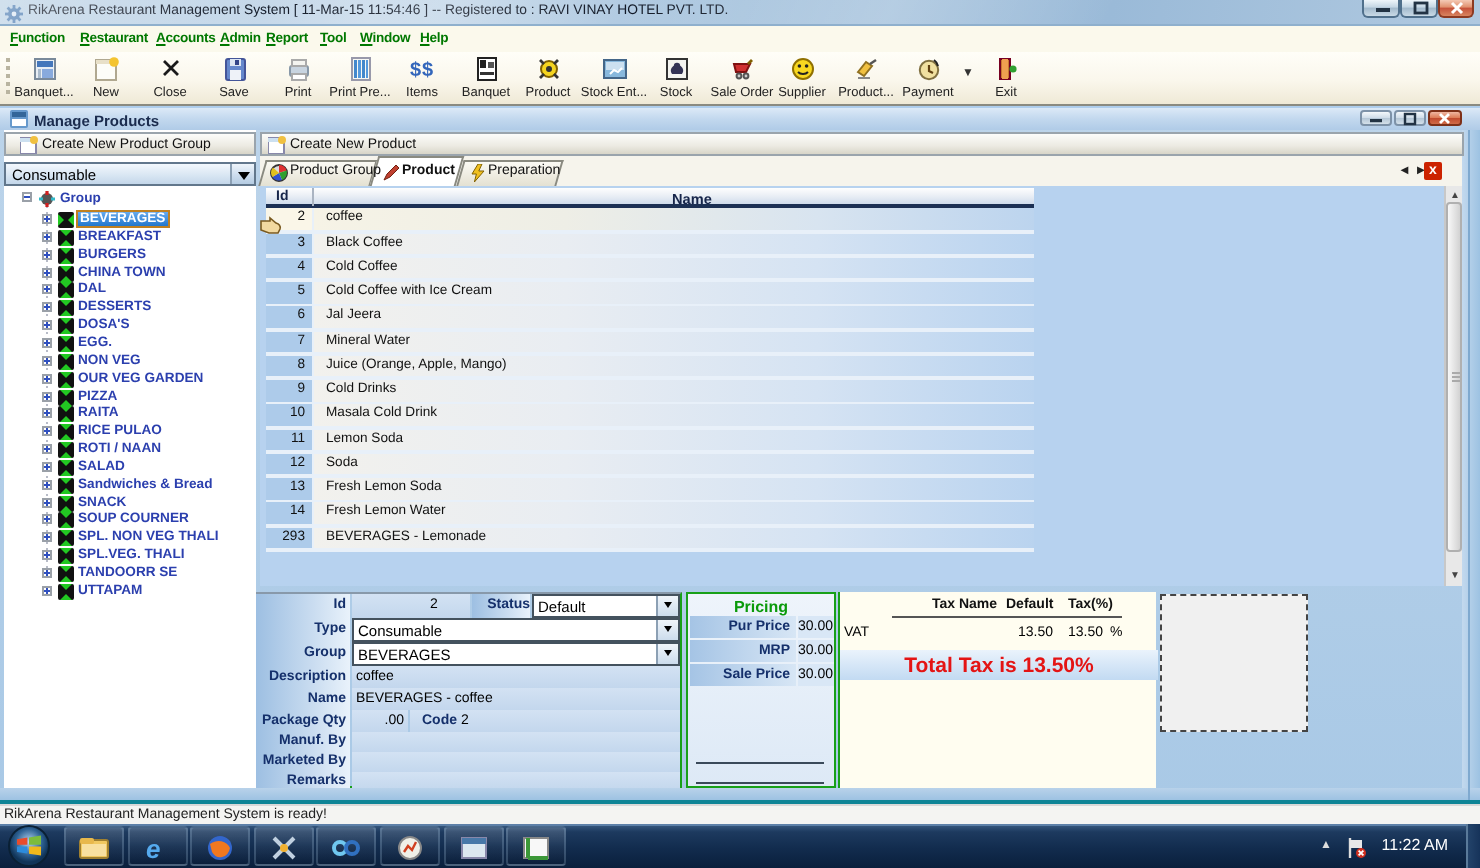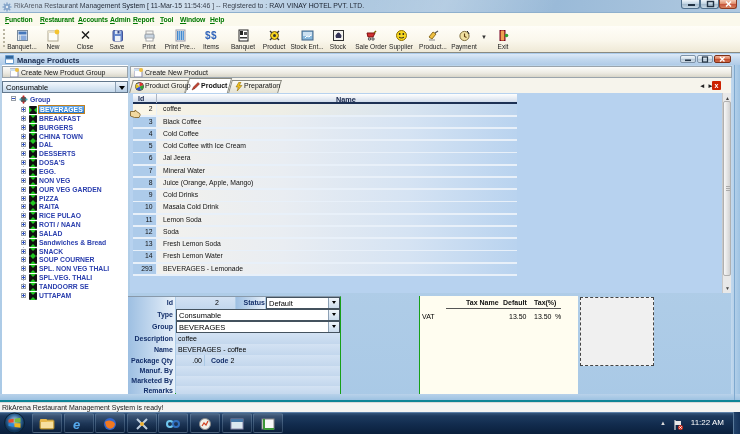--- a/index.html
+++ b/index.html
@@ -607,29 +607,49 @@
       </div>
       <div class="frow" style="top:79px;height:10px">
         <div class="flabel" style="left:0;width:47px;padding-right:2px;line-height:10px">Marketed By</div>
         <div class="fval" style="left:48px;width:164px;line-height:10px;padding-left:2px"></div>
       </div>
       <div class="frow" style="top:89px;height:9px">
         <div class="flabel" style="left:0;width:47px;padding-right:2px;line-height:9px">Remarks</div>
         <div class="fval" style="left:48px;width:164px;line-height:9px;padding-left:2px"></div>
       </div>
     </div>
+ <div class="abs" id="pricing">
+  <div class="t">Pricing</div>
+  <div class="prow" style="top:11px">
+        <div class="prl">Pur Price</div>
+        <div class="prv">30.00</div>
+      </div>
+  <div class="prow" style="top:23px">
+        <div class="prl">MRP</div>
+        <div class="prv">30.00</div>
+      </div>
+  <div class="prow" style="top:35px">
+        <div class="prl">Sale Price</div>
+        <div class="prv">30.00</div>
+      </div>
+  <div class="pline" style="top:84px"></div>
+  <div class="pline" style="top:94px"></div>
+ </div>
  <div class="abs" id="tax">
   <div class="hd" style="left:46px">Tax Name</div>
       <div class="hd" style="left:83px">Default</div>
       <div class="hd" style="left:114px">Tax(%)</div>
   <div class="hl"></div>
   <div class="r" style="left:2px">VAT</div>
   <div class="r" style="left:89px">13.50</div>
   <div class="r" style="left:114px">13.50</div>
   <div class="r" style="left:135px">%</div>
+  <div id="taxband">
+        <div class="t">Total Tax is 13.50%</div>
+      </div>
  </div>
  <div class="abs" id="imgbox"></div>
 
  <div class="abs" id="winrborder"></div>
     <div class="abs" style="left:734px;top:11px;width:1px;height:335px;background:#7fa9cf;z-index:5"></div>
  <div class="abs" id="winbborder"></div>
 </div>
 
 <div class="abs" id="appedge"></div>
 <div class="abs" id="statusbar">

